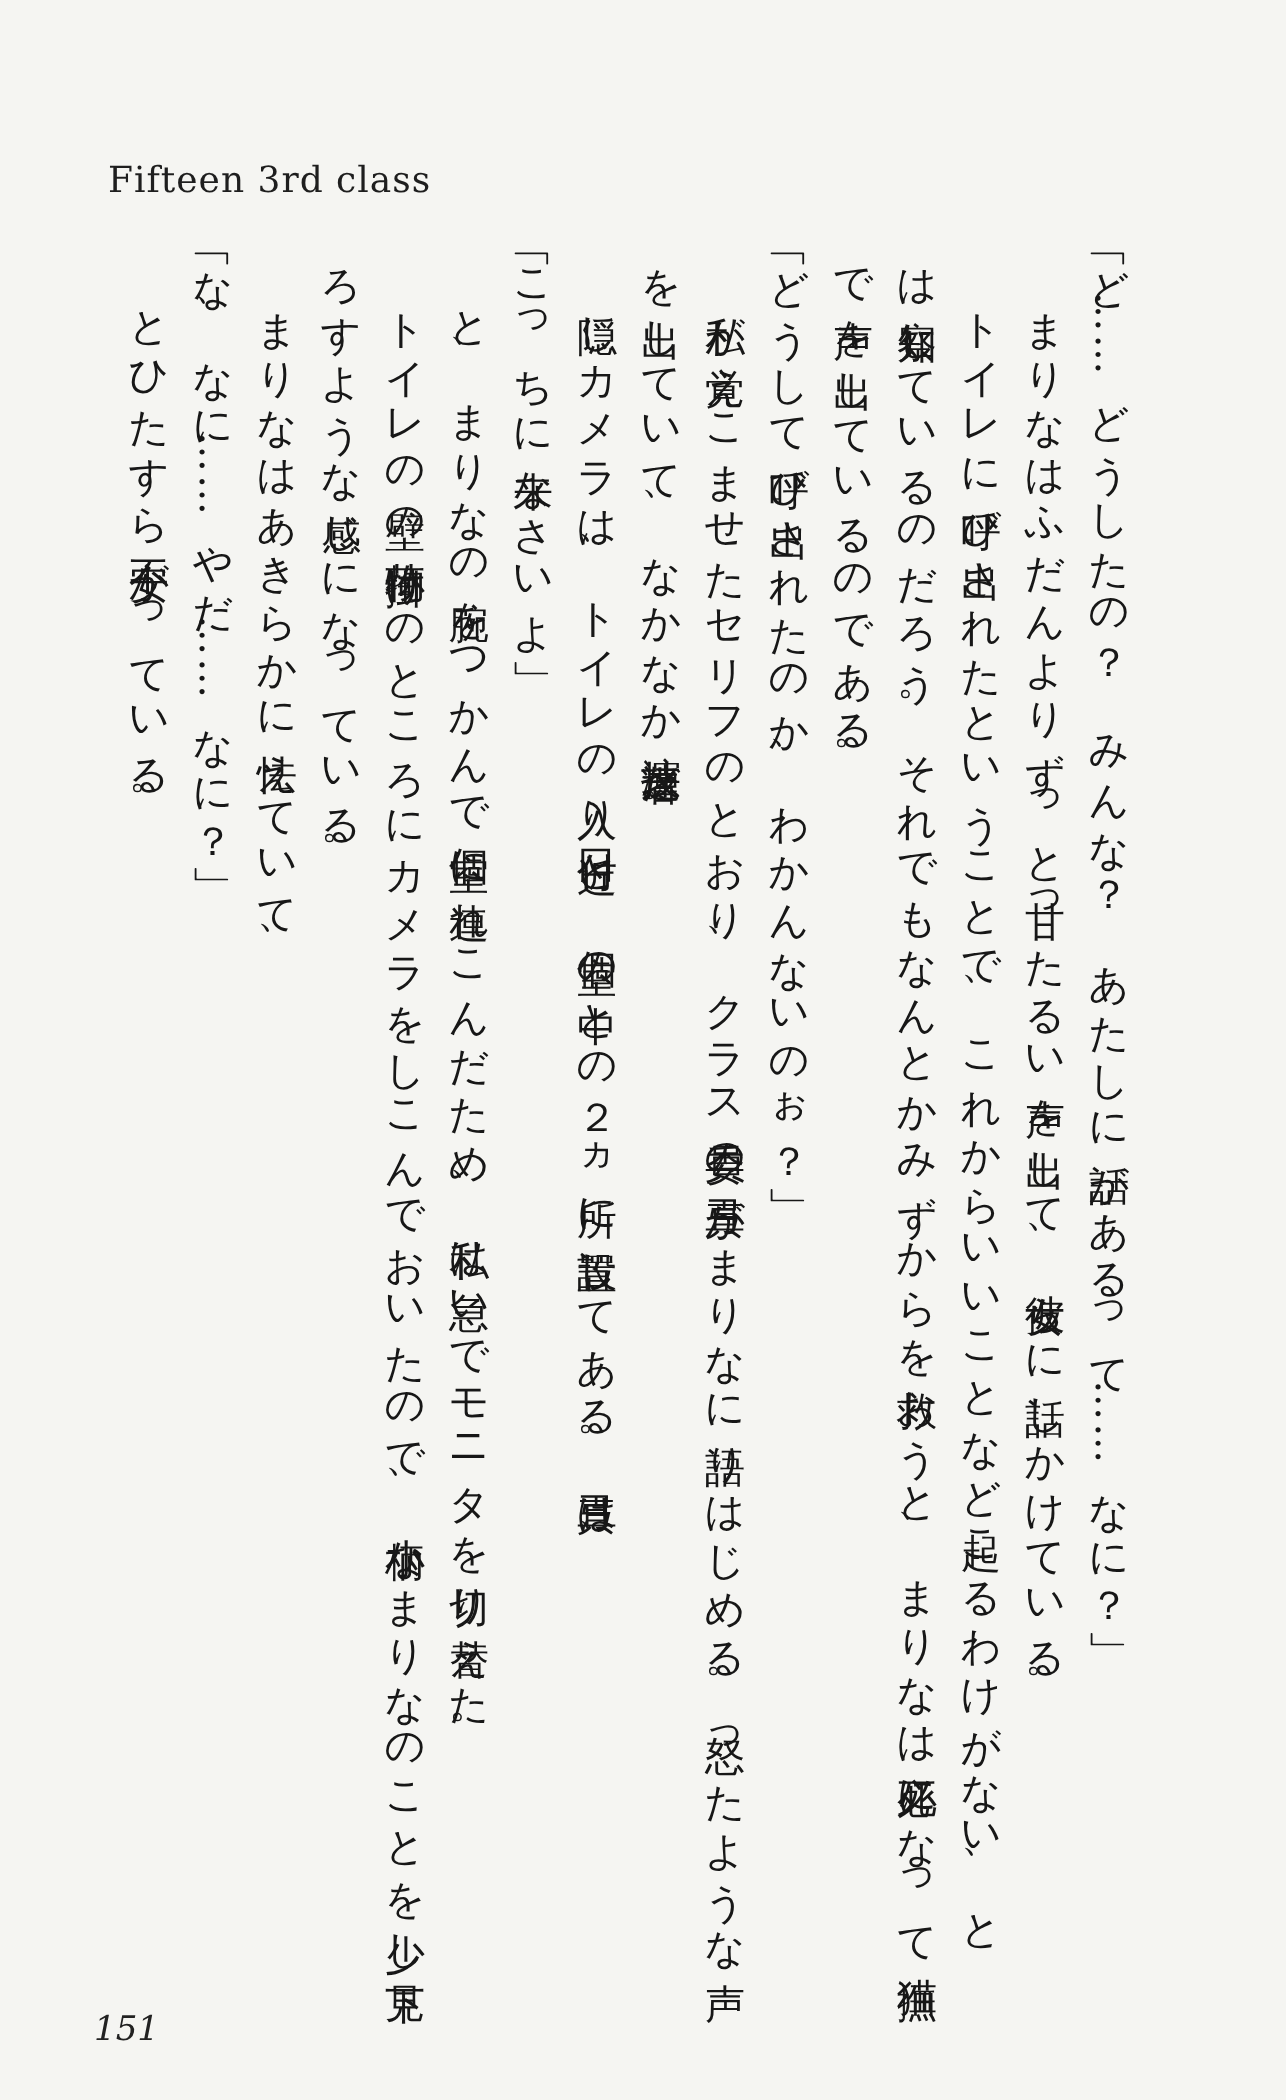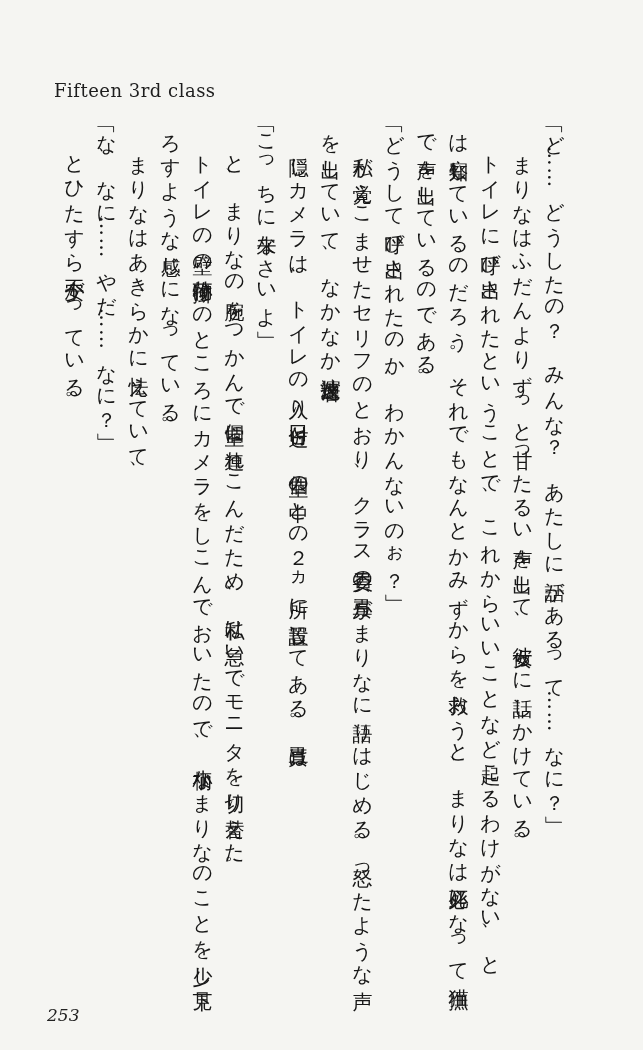--- a/index.html
+++ b/index.html
@@ -73,14 +73,14 @@
       <p class="indent">私が覚えこませたセリフのとおり、クラス委員の真弓がまりなに語りはじめる。怒ったような声を出していて、なかなか演技達者だ。</p>
       <p class="indent">隠しカメラは、トイレの入り口付近と、個室の中との２ヵ所に設置してある。真弓は、</p>
       <p class="">「こっちに来なさいよ」</p>
       <p class="indent">と、まりなの腕をつかんで個室に連れこんだため、私は急いでモニタを切り替えた。</p>
       <p class="indent">トイレの壁の荷物掛けのところにカメラをしこんでおいたので、小柄なまりなのことを少し見下ろすような感じになっている。</p>
       <p class="indent">まりなはあきらかに怯えていて、</p>
       <p class="">「な、なに……やだ……なに？」</p>
       <p class="indent">とひたすら不安がっている。</p>
     </div>
 
-  <div class="page-number">253</div>
+  <div class="page-number">151</div>
 </div>
 
 </body></html>

